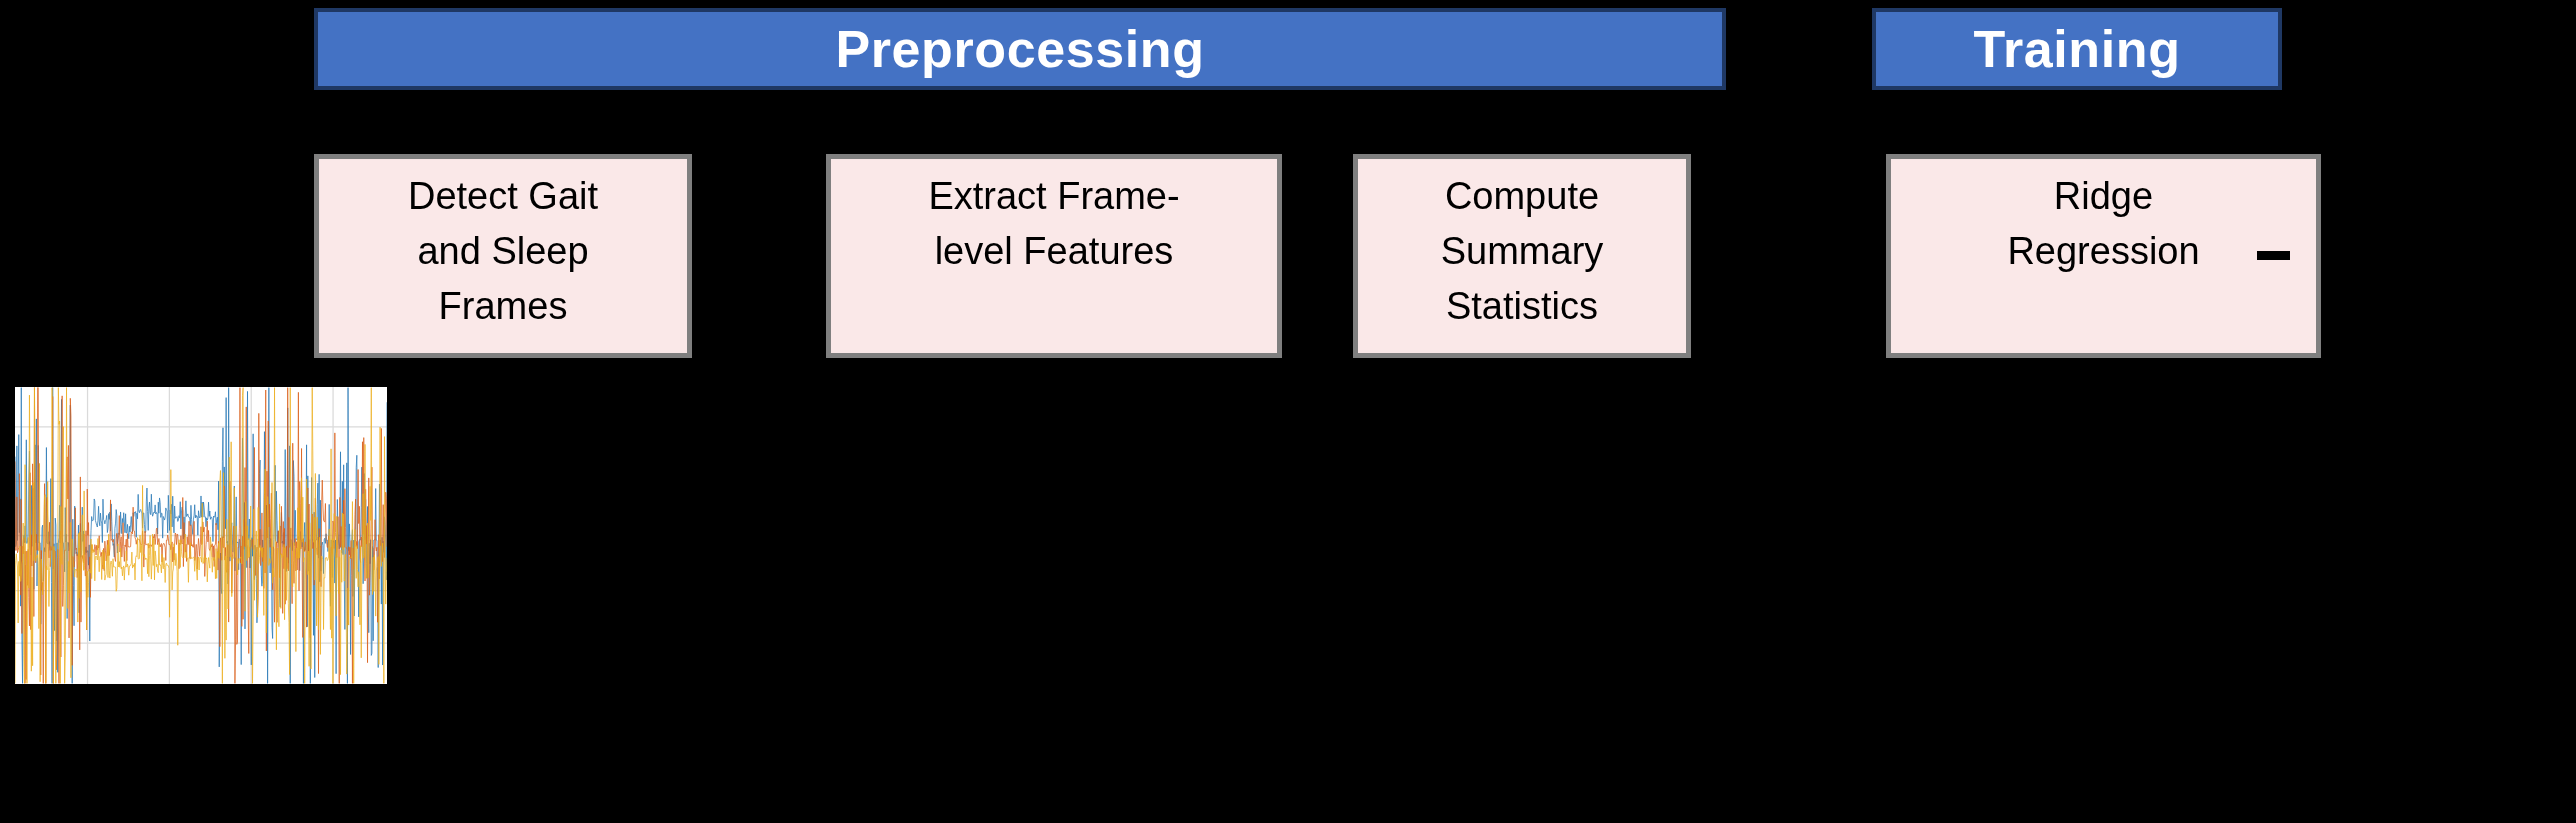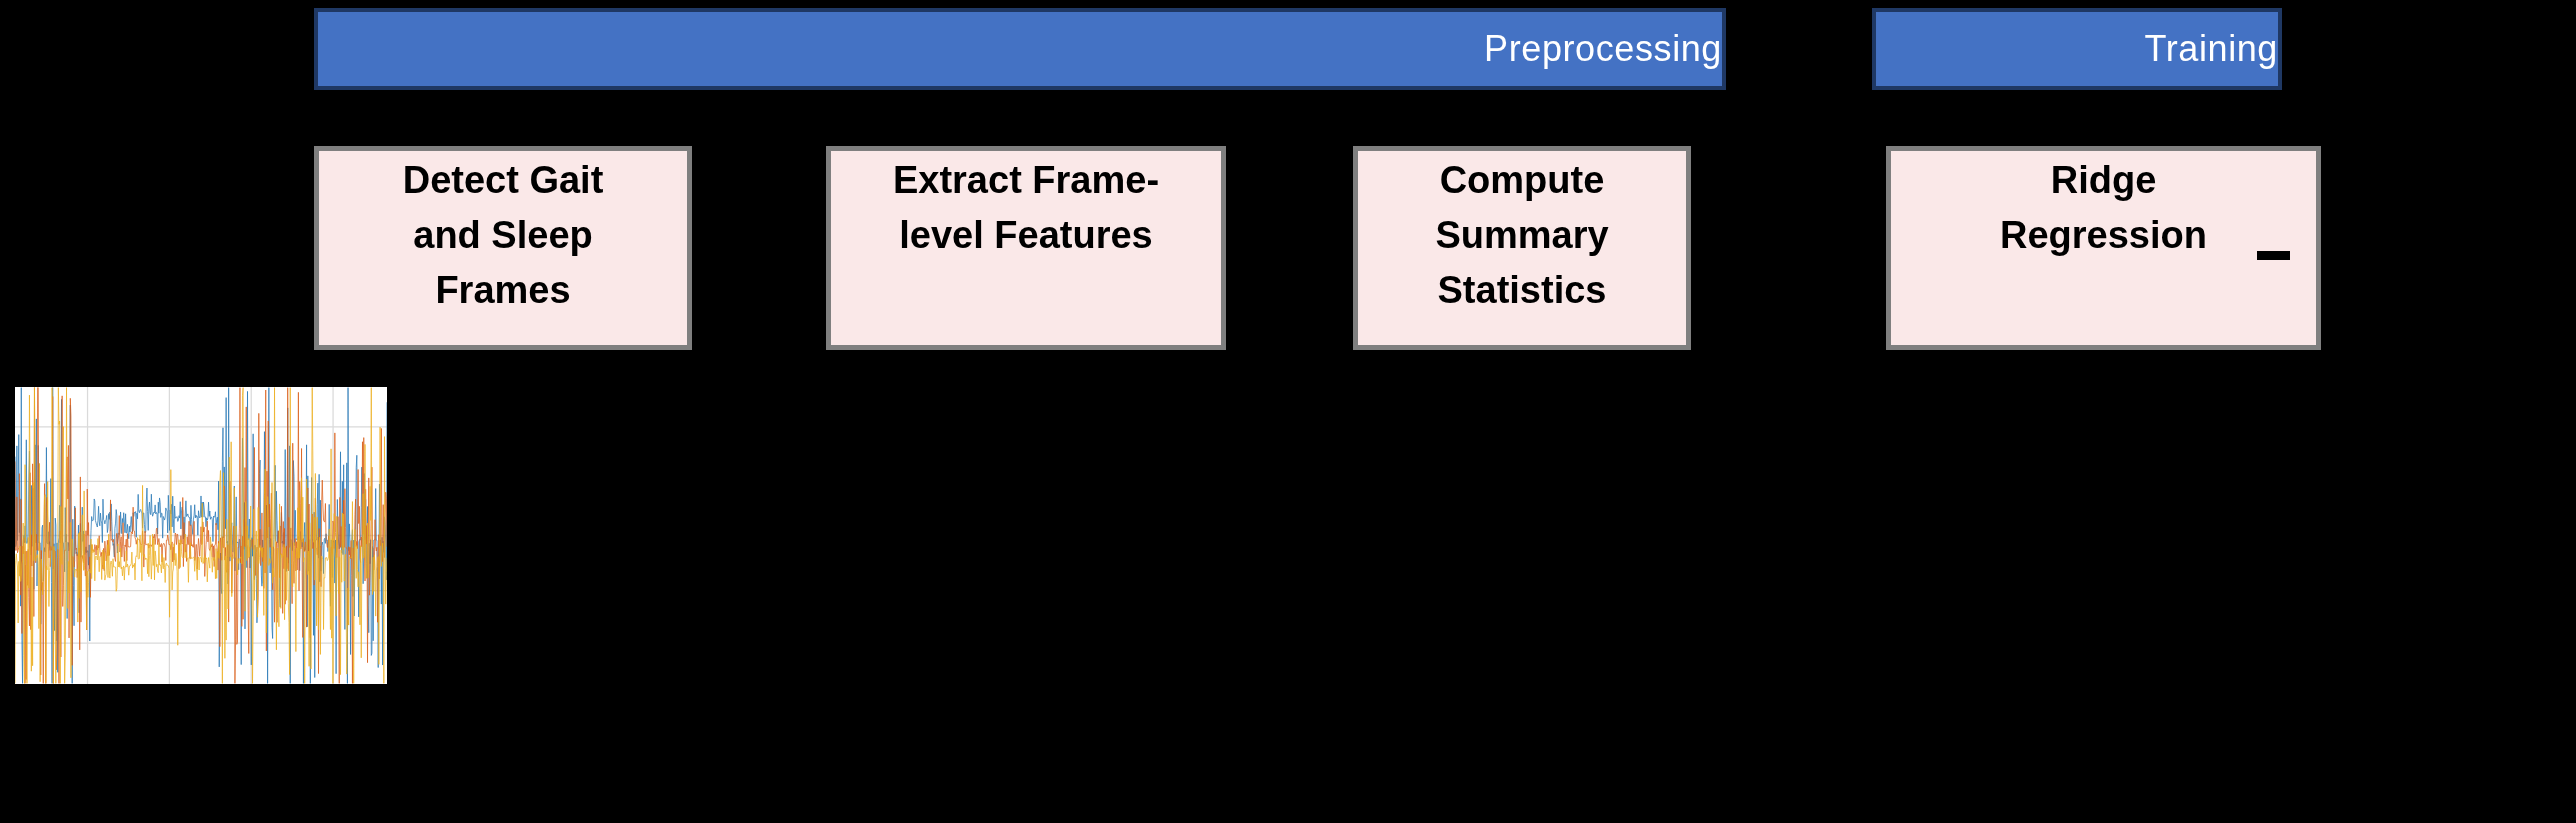--- a/index.html
+++ b/index.html
@@ -16,46 +16,46 @@
   .banner {
     position: absolute;
     top: 8.2px;
     height: 82px;
     box-sizing: border-box;
     background: var(--banner-fill, #4472C4);
     border: 4.4px solid var(--banner-border, #1F3864);
     color: var(--banner-text, #FFFFFF);
     display: flex;
     align-items: center;
-    justify-content: flex-end;
-    font-size: 36px;
-    font-weight: 400;
+    justify-content: center;
+    font-size: 52px;
+    font-weight: 700;
     letter-spacing: 0.6px;
   }
   .banner--preprocessing { left: 314px;  width: 1412px; }
   .banner--training      { left: 1872px; width: 410px;  }
 
   
   .step {
     position: absolute;
-    top: 146px;
+    top: 154px;
     height: 204px;
     box-sizing: border-box;
     background: var(--step-fill, #FAE8E8);
     border: 5px solid var(--step-border, #7F7F7F);
     color: var(--step-text, #000000);
     font-size: 38px;
-    font-weight: 700;
+    font-weight: 400;
     line-height: 55px;
     text-align: center;
     white-space: pre-line;
-    padding-top: 2px;
+    padding-top: 10px;
   }
   .step--1 { left: 314px;  width: 378px; }
-  .step--2 { left: 826px; width: 400px; }
+  .step--2 { left: 826px; width: 456px; }
   .step--3 { left: 1353px; width: 338px; }
   .step--4 { left: 1886px; width: 435px; }
 
   
   .connector-stub {
     position: absolute;
     left: 2257px;
     top: 251px;
     width: 33px;
     height: 9.4px;

